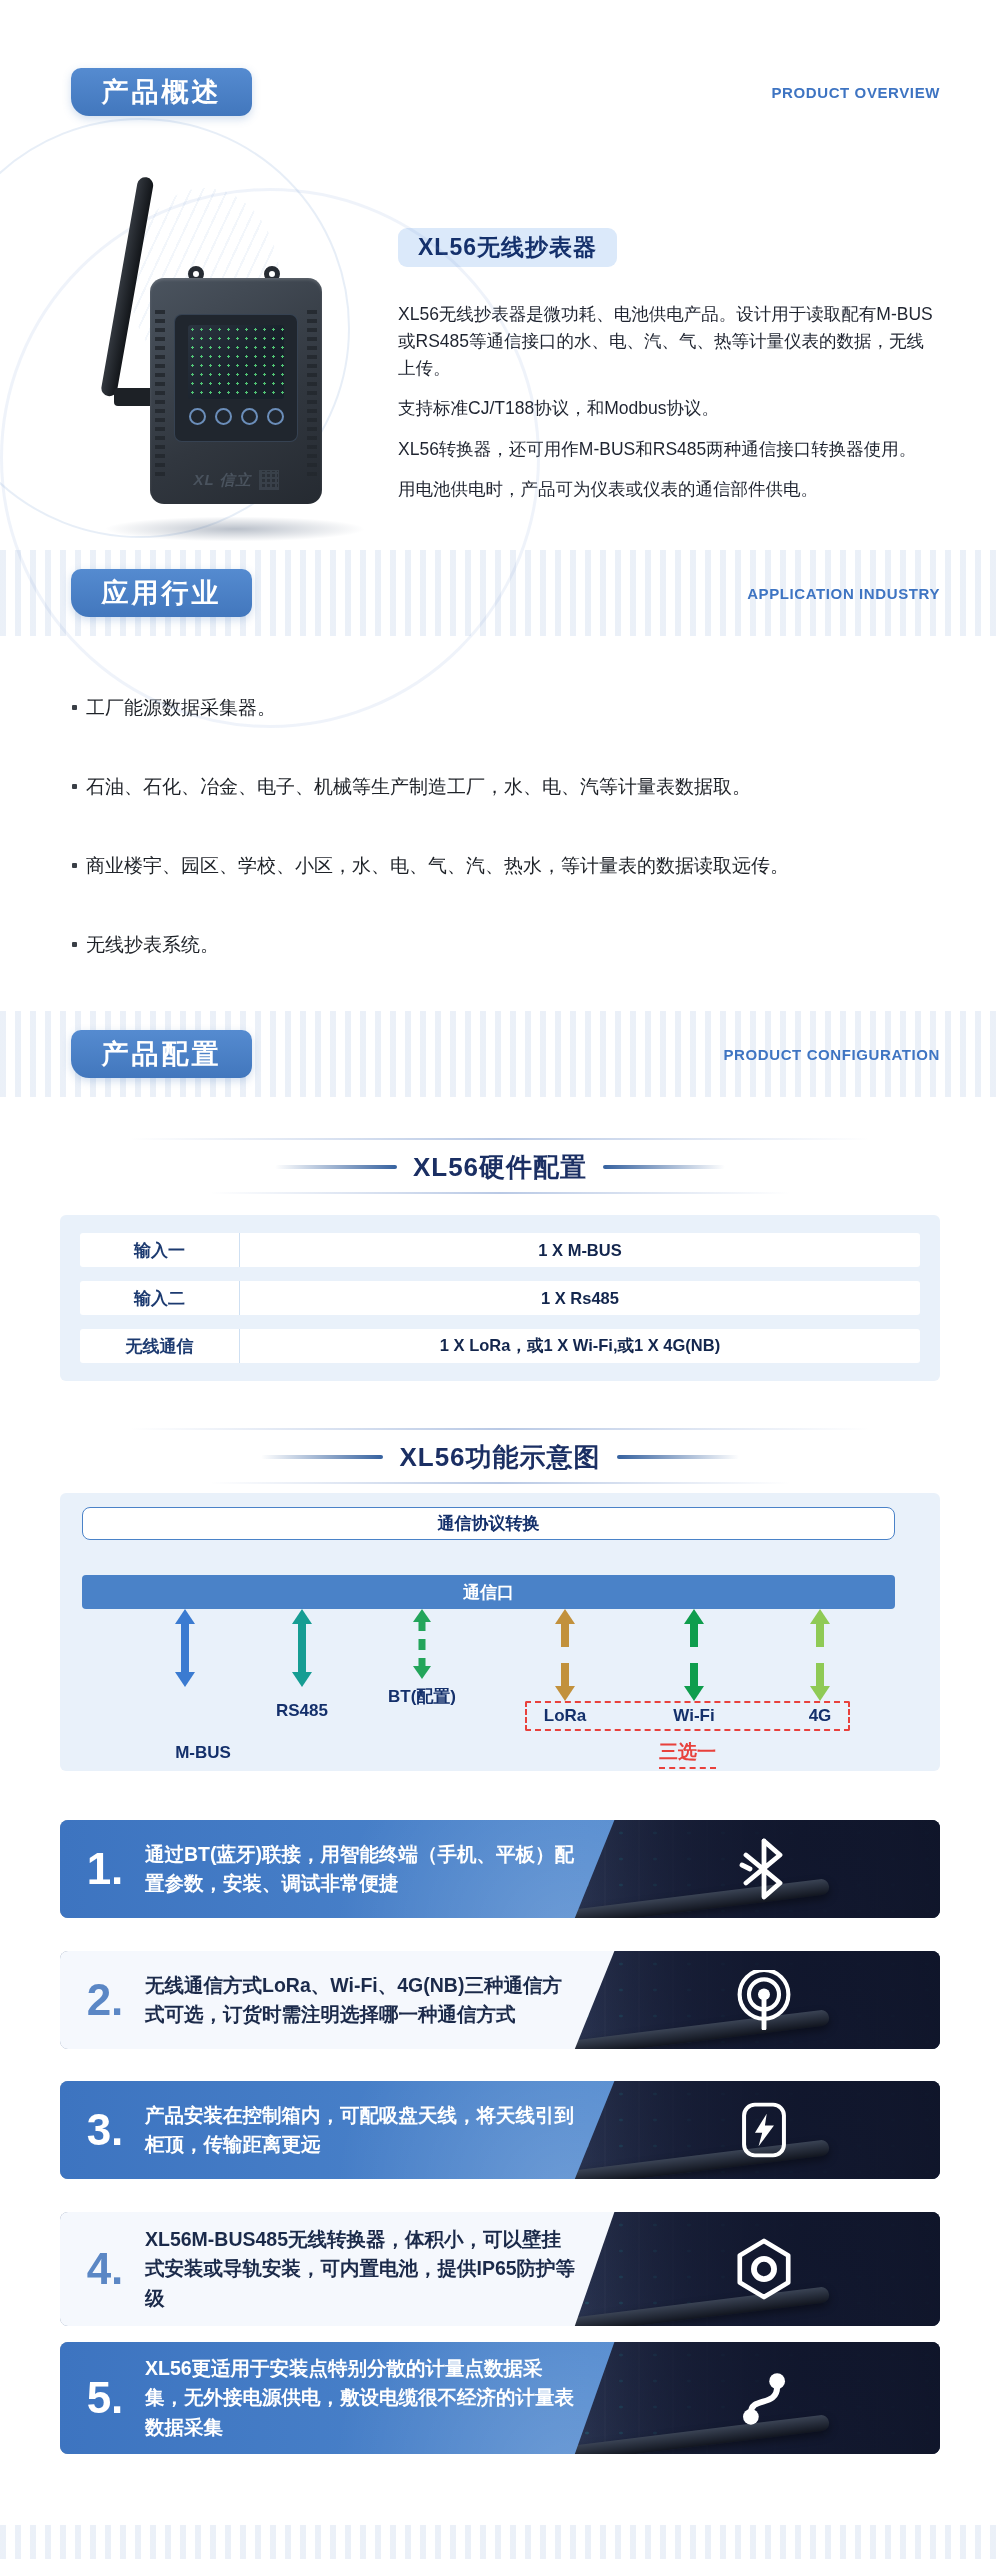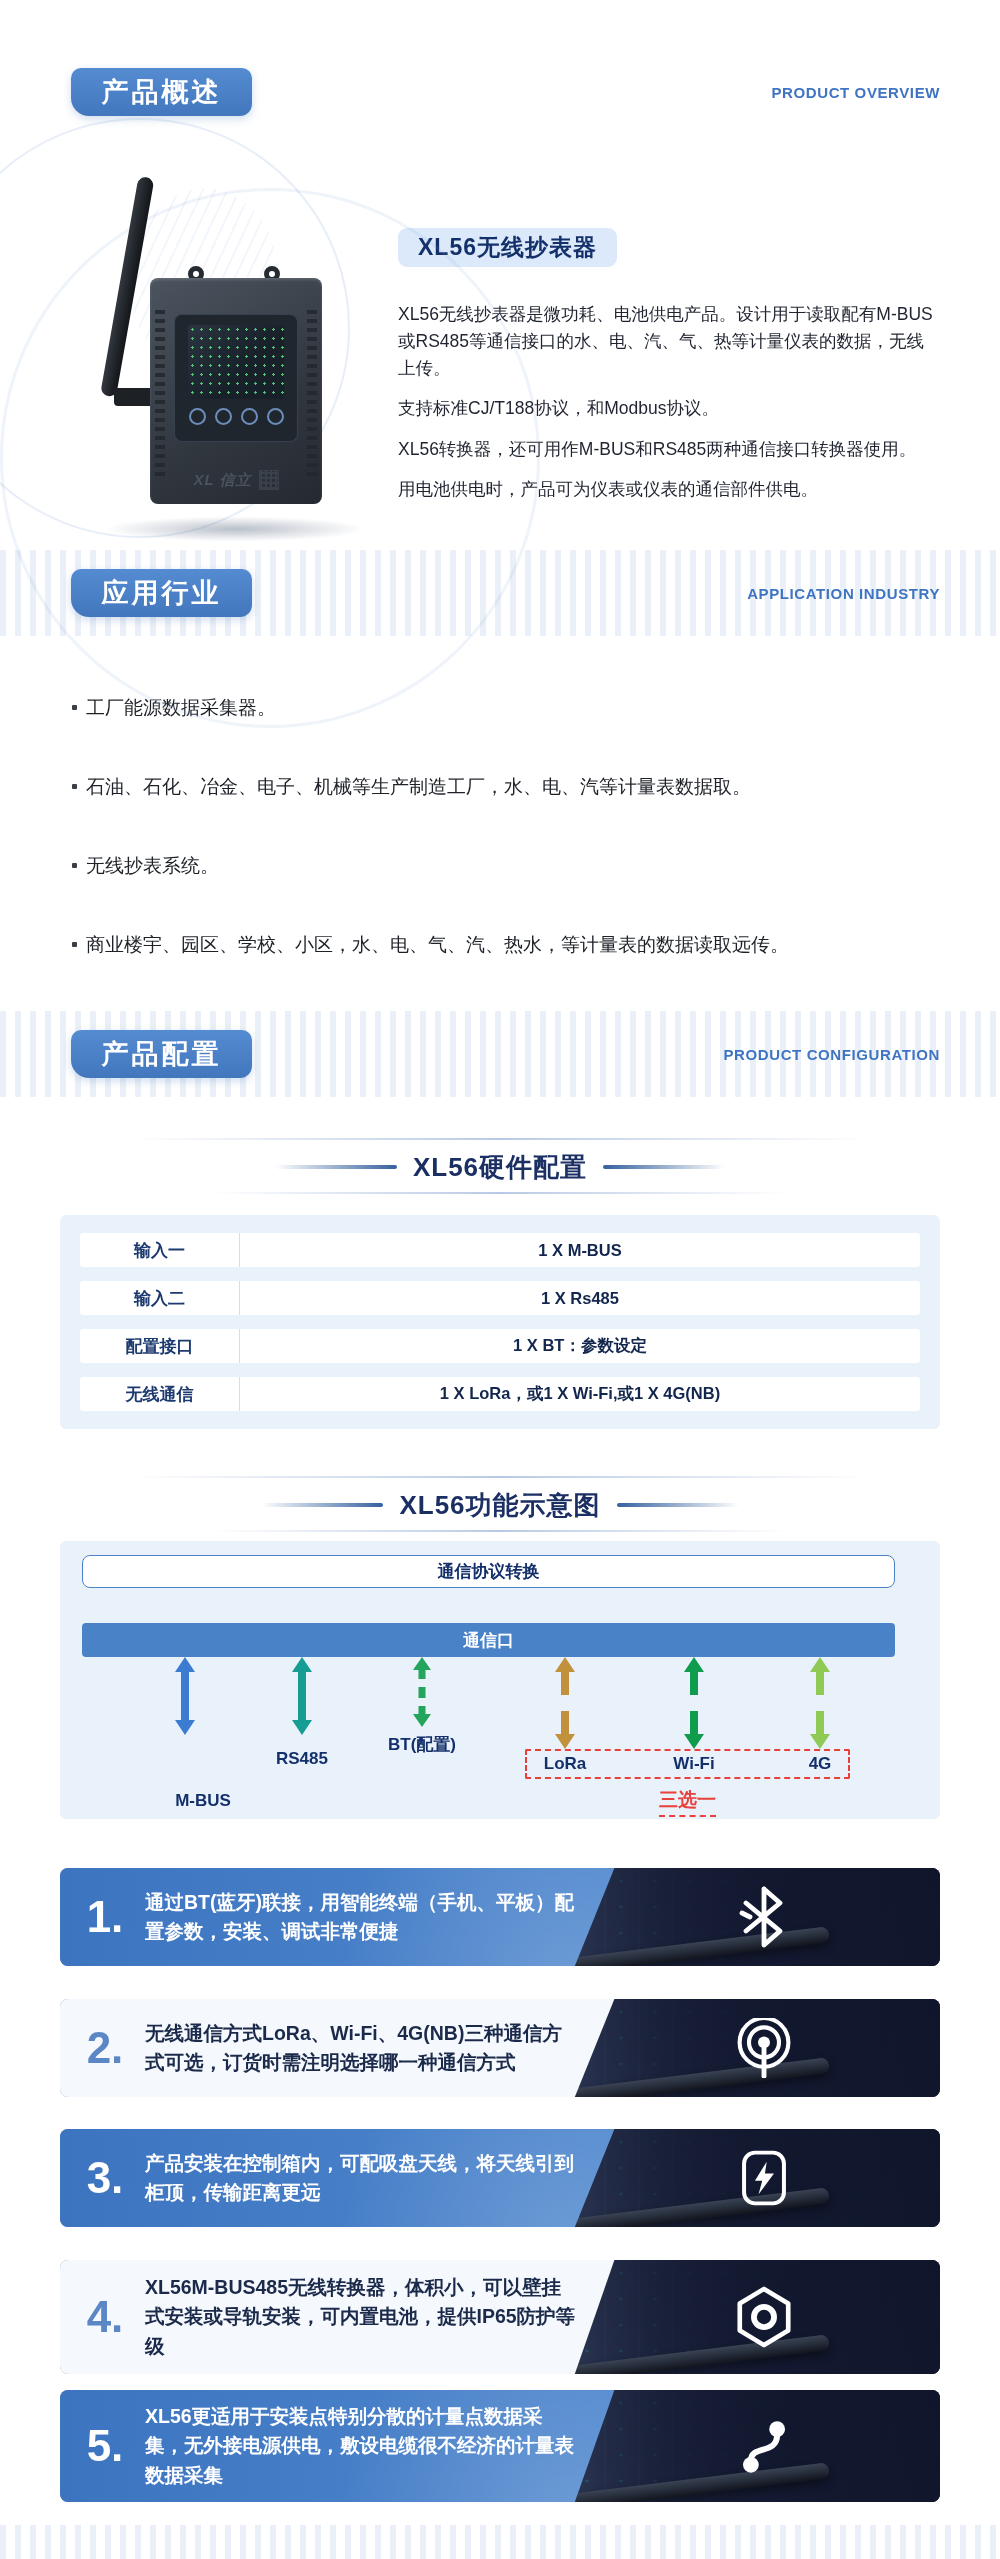--- a/index.html
+++ b/index.html
@@ -31,21 +31,21 @@
   .swoosh { position:absolute; border-radius:50%; }
   .swoosh.s1 { width:420px; height:420px; left:-130px; top:-40px; border:2px solid rgba(120,160,210,.18); }
   .swoosh.s2 { width:540px; height:540px; left:-60px; top:30px; border:3px solid rgba(120,160,210,.12); }
   .hatch { position:absolute; left:70px; top:30px; width:150px; height:190px; border-radius:50%; opacity:.5;
            background:repeating-linear-gradient(115deg, rgba(120,160,210,.18) 0 2px, transparent 2px 11px); }
   .antenna { position:absolute; left:40px; top:16px; width:16px; height:222px; border-radius:8px;
              background:linear-gradient(90deg,#33383f,#121519); transform:rotate(10deg); transform-origin:bottom center; }
   .antenna-joint { position:absolute; left:54px; top:230px; width:48px; height:18px; background:#1d2126; border-radius:4px; }
   .ear { position:absolute; top:108px; width:16px; height:16px; border:5px solid #262b32; border-radius:50%; background:#fff; }
   .ear.e1 { left:128px; } .ear.e2 { left:204px; }
-  .device-body { position:absolute; left:90px; top:120px; width:172px; height:226px; border-radius:8px;
+  .device-body { position:absolute; left:90px; top:120px; width:172px; height:226px; border-radius:14px;
                  background:linear-gradient(150deg,#4b545f,#31373f 60%,#252a31);
                  box-shadow:inset 0 2px 3px rgba(255,255,255,.15); }
   .vents { position:absolute; top:28px; bottom:28px; width:10px; opacity:.85;
            background:repeating-linear-gradient(0deg,#22272d 0 4px, transparent 4px 9px); }
   .v-left { left:5px; } .v-right { right:5px; }
   .screen-frame { position:absolute; left:24px; right:24px; top:36px; height:128px; border-radius:8px;
                   background:#20262e; border:1px solid rgba(120,150,190,.25); }
   .screen { margin:10px 13px 0; height:74px; border-radius:3px;
             background-image:radial-gradient(rgba(90,225,130,.85) 1px, transparent 1.4px),
                              linear-gradient(135deg,#2b3440 0%,#18202a 60%);
@@ -190,25 +190,25 @@
     <div class="bullet">
         <span class="dot"></span>
         <span>工厂能源数据采集器。</span>
       </div>
     <div class="bullet">
         <span class="dot"></span>
         <span>石油、石化、冶金、电子、机械等生产制造工厂，水、电、汽等计量表数据取。</span>
       </div>
     <div class="bullet">
         <span class="dot"></span>
-        <span>无线抄表系统。</span>
+        <span>商业楼宇、园区、学校、小区，水、电、气、汽、热水，等计量表的数据读取远传。</span>
       </div>
     <div class="bullet">
         <span class="dot"></span>
-        <span>商业楼宇、园区、学校、小区，水、电、气、汽、热水，等计量表的数据读取远传。</span>
+        <span>无线抄表系统。</span>
       </div>
   </div>
 
   <div class="band band-config">
     <div class="badge">产品配置</div>
     <div class="en-label">PRODUCT CONFIGURATION</div>
   </div>
 
   <div class="subhead">
     <span class="speed l"></span>
@@ -217,24 +217,20 @@
   </div>
 
   <div class="hw-panel">
     <div class="hw-row">
       <div class="hw-label">输入一</div>
       <div class="hw-value">1 X M-BUS</div>
     </div>
     <div class="hw-row">
       <div class="hw-label">输入二</div>
       <div class="hw-value">1 X Rs485</div>
-    </div>
-    <div class="hw-row">
-      <div class="hw-label">配置接口</div>
-      <div class="hw-value">1 X BT：参数设定</div>
     </div>
     <div class="hw-row">
       <div class="hw-label">无线通信</div>
       <div class="hw-value">1 X LoRa，或1 X Wi-Fi,或1 X 4G(NB)</div>
     </div>
   </div>
 
   <div class="subhead second">
     <span class="speed l"></span>
     <h2>XL56功能示意图</h2>

